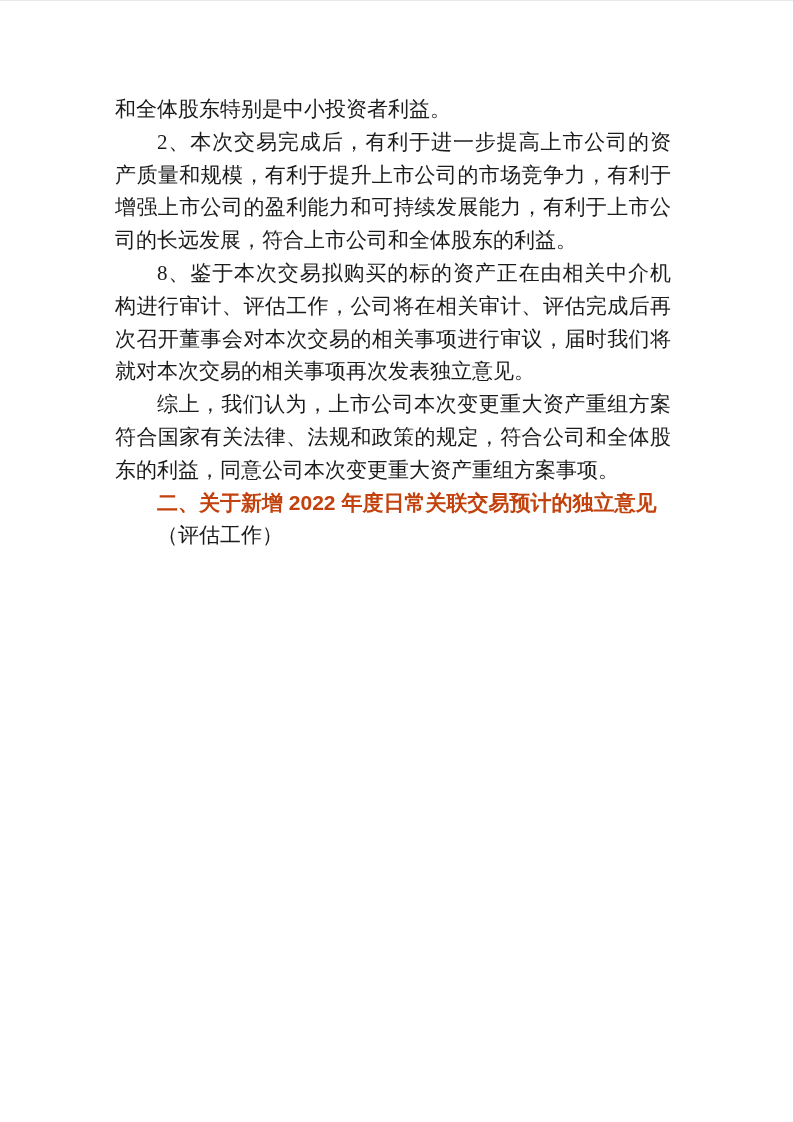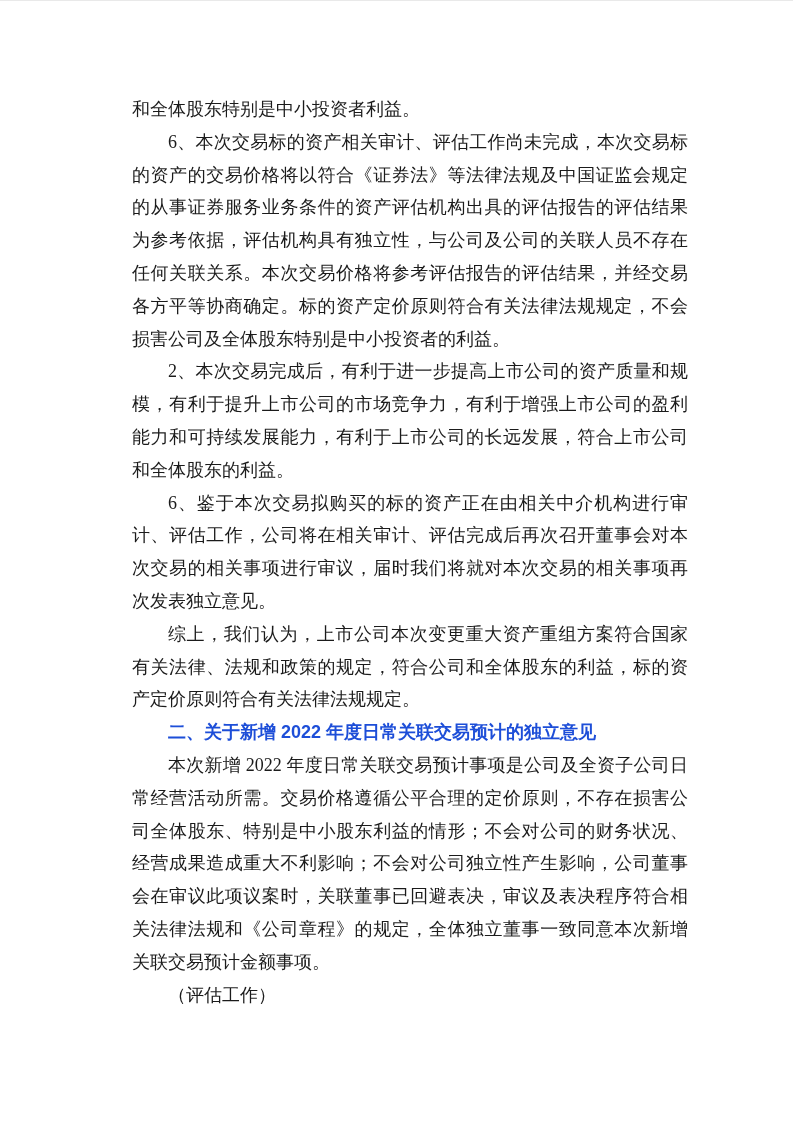--- a/index.html
+++ b/index.html
@@ -11,51 +11,49 @@
     position: relative;
     width: 793px;
     height: 1122px;
     background: #ffffff;
     border-top: 1px solid #e9e9e9;
     overflow: hidden;
     box-sizing: border-box;
   }
   .doc-body {
     position: absolute;
-    left: 132px;
+    left: 115px;
     top: 92px;
     width: 556px;
     font-family: "Liberation Serif", "DejaVu Serif", serif;
-    font-size: 18px;
+    font-size: 21px;
     line-height: 32.8px;
     color: #1b1b1b;
     text-align: justify;
   }
   .para {
     margin: 0;
     padding: 0;
     text-indent: 2em;
     word-break: break-all;
   }
   .para.continuation {
     text-indent: 0;
   }
   .para.heading {
     font-family: "Liberation Sans", "DejaVu Sans", sans-serif;
     font-weight: 700;
-    color: #1d4ed8;
+    color: #c2410c;
   }
 </style>
 </head>
 <body>
 
 <div class="page">
   <div class="doc-body">
       <p class="para continuation">和全体股东特别是中小投资者利益。</p>
-      <p class="para indent">6、本次交易标的资产相关审计、评估工作尚未完成，本次交易标的资产的交易价格将以符合《证券法》等法律法规及中国证监会规定的从事证券服务业务条件的资产评估机构出具的评估报告的评估结果为参考依据，评估机构具有独立性，与公司及公司的关联人员不存在任何关联关系。本次交易价格将参考评估报告的评估结果，并经交易各方平等协商确定。标的资产定价原则符合有关法律法规规定，不会损害公司及全体股东特别是中小投资者的利益。</p>
       <p class="para indent">2、本次交易完成后，有利于进一步提高上市公司的资产质量和规模，有利于提升上市公司的市场竞争力，有利于增强上市公司的盈利能力和可持续发展能力，有利于上市公司的长远发展，符合上市公司和全体股东的利益。</p>
-      <p class="para indent">6、鉴于本次交易拟购买的标的资产正在由相关中介机构进行审计、评估工作，公司将在相关审计、评估完成后再次召开董事会对本次交易的相关事项进行审议，届时我们将就对本次交易的相关事项再次发表独立意见。</p>
-      <p class="para indent">综上，我们认为，上市公司本次变更重大资产重组方案符合国家有关法律、法规和政策的规定，符合公司和全体股东的利益，标的资产定价原则符合有关法律法规规定。</p>
+      <p class="para indent">8、鉴于本次交易拟购买的标的资产正在由相关中介机构进行审计、评估工作，公司将在相关审计、评估完成后再次召开董事会对本次交易的相关事项进行审议，届时我们将就对本次交易的相关事项再次发表独立意见。</p>
+      <p class="para indent">综上，我们认为，上市公司本次变更重大资产重组方案符合国家有关法律、法规和政策的规定，符合公司和全体股东的利益，同意公司本次变更重大资产重组方案事项。</p>
       <p class="para heading">二、关于新增 2022 年度日常关联交易预计的独立意见</p>
-      <p class="para indent">本次新增 2022 年度日常关联交易预计事项是公司及全资子公司日常经营活动所需。交易价格遵循公平合理的定价原则，不存在损害公司全体股东、特别是中小股东利益的情形；不会对公司的财务状况、经营成果造成重大不利影响；不会对公司独立性产生影响，公司董事会在审议此项议案时，关联董事已回避表决，审议及表决程序符合相关法律法规和《公司章程》的规定，全体独立董事一致同意本次新增关联交易预计金额事项。</p>
       <p class="para indent">（评估工作）</p>
     </div>
 </div>
 
 </body></html>

